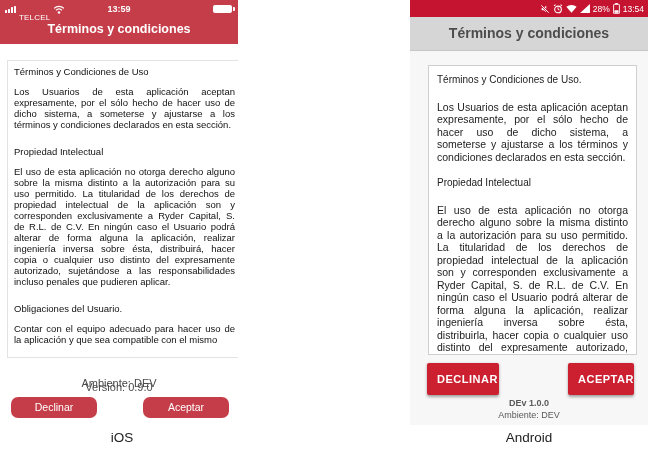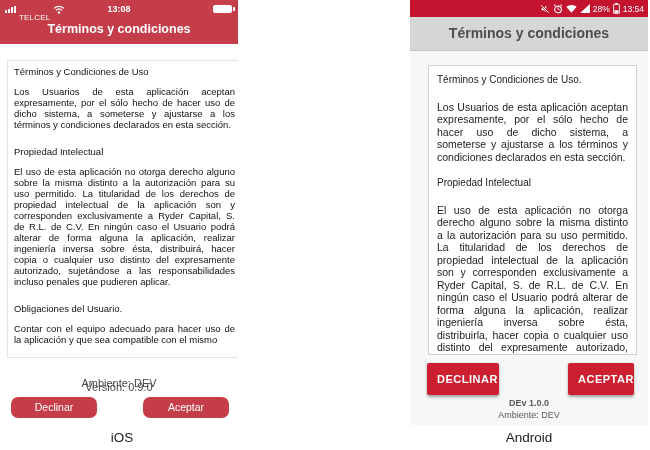--- a/index.html
+++ b/index.html
@@ -100,21 +100,21 @@
               <i></i>
               <i></i>
             </span>
           <span class="ios-carrier">TELCEL</span>
           <svg width="12" height="9" viewBox="0 0 16 12">
             <path d="M1.5 4.5 A9.5 9.5 0 0 1 14.5 4.5" stroke="#fff" fill="none" stroke-width="1.7"></path>
             <path d="M4 7 A6 6 0 0 1 12 7" stroke="#fff" fill="none" stroke-width="1.7"></path>
             <circle cx="8" cy="10" r="1.7" fill="#fff"></circle>
           </svg>
         </div>
-        <span class="ios-time">13:08</span>
+        <span class="ios-time">13:59</span>
         <span class="ios-batt"></span>
       </div>
       <div class="ios-title">Términos y condiciones</div>
     </div>
 
     <div class="ios-contentbox">
       <h4 class="ios-h1">Términos y Condiciones de Uso</h4>
       <p class="ios-p">Los Usuarios de esta aplicación aceptan expresamente, por el sólo hecho de hacer uso de dicho sistema, a someterse y ajustarse a los términos y condiciones declarados en esta sección.</p>
       <h4 class="ios-h">Propiedad Intelectual</h4>
       <p class="ios-p">El uso de esta aplicación no otorga derecho alguno sobre la misma distinto a la autorización para su uso permitido. La titularidad de los derechos de propiedad intelectual de la aplicación son y corresponden exclusivamente a Ryder Capital, S. de R.L. de C.V. En ningún caso el Usuario podrá alterar de forma alguna la aplicación, realizar ingeniería inversa sobre ésta, distribuirá, hacer copia o cualquier uso distinto del expresamente autorizado, sujetándose a las responsabilidades incluso penales que pudieren aplicar.</p>

